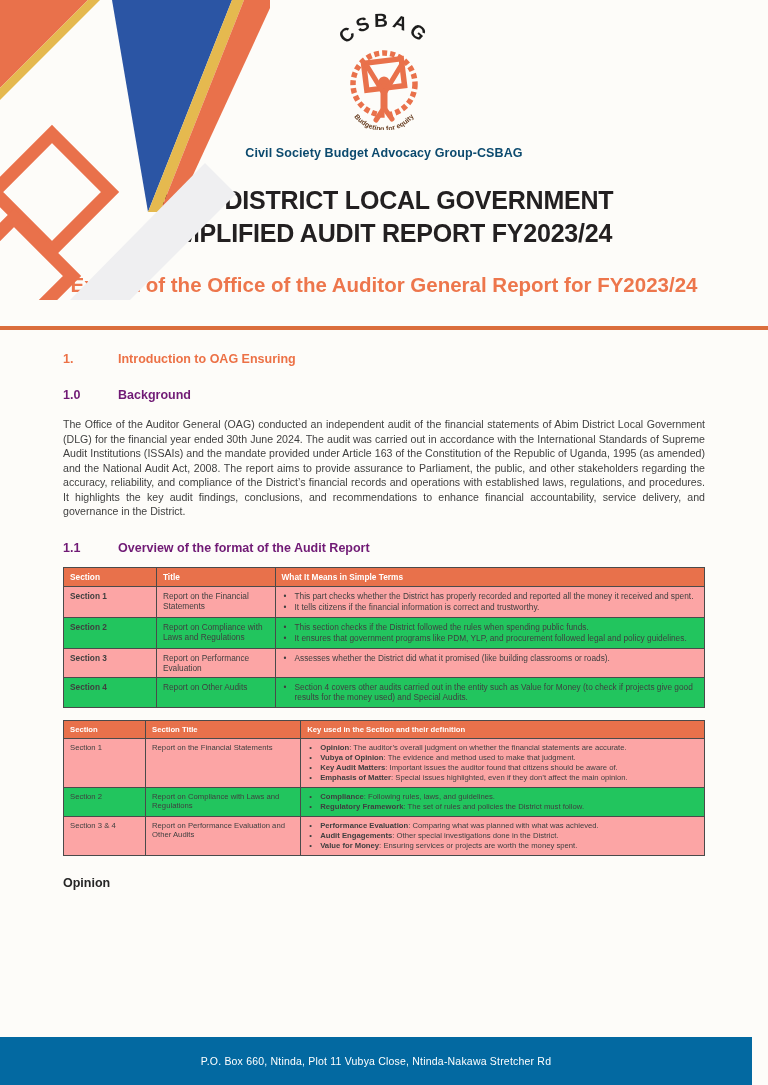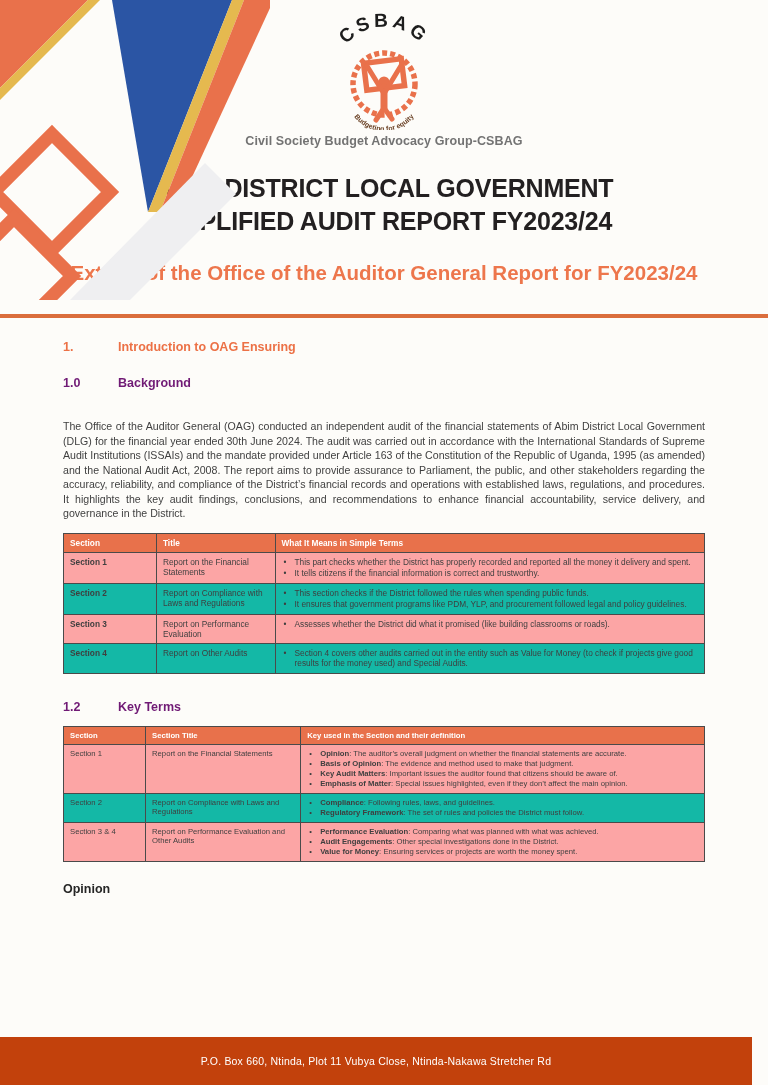--- a/index.html
+++ b/index.html
@@ -6,49 +6,49 @@
   body{background:#e8e8e8;}
   .page{width:768px;height:1085px;position:relative;background:#fdfcf9;
         font-family:"Liberation Sans",sans-serif;color:#3a3a3a;overflow:hidden;margin:0 auto;}
 
   
   .corner-decor{position:absolute;top:0;left:0;width:270px;height:300px;pointer-events:none;}
 
   
   .masthead{position:relative;text-align:center;padding-top:8px;}
   .logo-svg{display:block;margin:0 auto;}
-  .org-name{font-weight:bold;font-size:12.5px;color:#737373;margin-top:4px;letter-spacing:0.1px;}
+  .org-name{font-weight:bold;font-size:12.5px;color:#0c4a6e;margin-top:16px;letter-spacing:0.1px;}
 
   .title{text-align:center;font-size:25px;font-weight:800;color:#232021;
          letter-spacing:-0.2px;line-height:1.3;margin:24px 58px 0;}
   .subtitle{text-align:center;font-size:20.5px;font-weight:bold;color:#ED764C;
             line-height:1.32;margin:22px 68px 0;}
   .rule{height:4px;background:#DB6E3D;margin-top:28px;}
 
   .content{margin:0 63px;}
   .sec-head{display:flex;font-weight:bold;font-size:12.5px;margin-top:22px;color:#701a75;}
   .sec-head .num{width:55px;flex:none;}
   .sec-head.orange{color:#EC7146;}
-  .para{font-size:10.6px;line-height:1.37;text-align:justify;color:#3f3f3f;margin-top:29px;}
+  .para{font-size:10.6px;line-height:1.37;text-align:justify;color:#3f3f3f;margin-top:15px;}
 
   table{width:100%;border-collapse:collapse;margin-top:12px;color:#3f3f3f;}
   th,td{border:1px solid #4a4a4a;padding:4px 6px;vertical-align:top;text-align:left;}
   thead th{background:#E8714B;color:#ffffff;font-weight:bold;}
   #overview-table{font-size:8.3px;}
   #overview-table thead th{font-size:8.3px;}
   #keyterms-table{font-size:7.7px;}
   #keyterms-table thead th{font-size:7.7px;}
   .row-pink{background:#fca5a5;}
-  .row-blue{background:#14b8a6;}
+  .row-blue{background:#22c55e;}
   #overview-table .col-section{font-weight:bold;}
   .bullet{display:flex;margin-bottom:1px;}
   .bullet .dot{width:11px;flex:none;text-align:left;padding-left:2px;}
   .plain-head{font-weight:bold;font-size:12.5px;color:#262626;margin-top:20px;}
 
-  .footer{position:absolute;left:0;right:16px;bottom:0;height:48px;background:#c2410c;
+  .footer{position:absolute;left:0;right:16px;bottom:0;height:48px;background:#0369a1;
           color:#fff;text-align:center;font-size:10.5px;display:flex;flex-direction:column;
           justify-content:center;gap:5px;letter-spacing:0.2px;}
 </style>
 </head>
 <body>
 
 <div class="page">
 
   <svg class="corner-decor" viewBox="0 0 270 300" aria-hidden="true">
     <polygon points="0,0 88,0 0,88" fill="#E9714B"></polygon>
@@ -97,20 +97,24 @@
       <span>Introduction to OAG Ensuring</span>
     </div>
 
     <div class="sec-head">
       <span class="num">1.0</span>
       <span>Background</span>
     </div>
 
     <p class="para">The Office of the Auditor General (OAG) conducted an independent audit of the financial statements of Abim District Local Government (DLG) for the financial year ended 30th June 2024. The audit was carried out in accordance with the International Standards of Supreme Audit Institutions (ISSAIs) and the mandate provided under Article 163 of the Constitution of the Republic of Uganda, 1995 (as amended) and the National Audit Act, 2008. The report aims to provide assurance to Parliament, the public, and other stakeholders regarding the accuracy, reliability, and compliance of the District’s financial records and operations with established laws, regulations, and procedures. It highlights the key audit findings, conclusions, and recommendations to enhance financial accountability, service delivery, and governance in the District.</p>
 
+    <div class="sec-head">
+      <span class="num">1.1</span>
+      <span>Overview of the format of the Audit Report</span>
+    </div>
 
     <table id="overview-table">
       <colgroup>
           <col style="width:14.5%">
           <col style="width:18.5%">
           <col style="width:67%">
         </colgroup>
       <thead>
           <tr id="overview-head">
             <th>Section</th>
@@ -118,21 +122,21 @@
             <th>What It Means in Simple Terms</th>
           </tr>
         </thead>
       <tbody id="overview-body">
           <tr class="row-pink">
             <td class="col-section">Section 1</td>
             <td class="col-title">Report on the Financial Statements</td>
             <td class="col-desc">
               <div class="bullet">
                 <span class="dot">•</span>
-                <span>This part checks whether the District has properly recorded and reported all the money it delivery and spent.</span>
+                <span>This part checks whether the District has properly recorded and reported all the money it received and spent.</span>
               </div>
               <div class="bullet">
                 <span class="dot">•</span>
                 <span>It tells citizens if the financial information is correct and trustworthy.</span>
               </div>
             </td>
           </tr>
           <tr class="row-blue">
             <td class="col-section">Section 2</td>
             <td class="col-title">Report on Compliance with Laws and Regulations</td>
@@ -163,24 +167,20 @@
             <td class="col-desc">
               <div class="bullet">
                 <span class="dot">•</span>
                 <span>Section 4 covers other audits carried out in the entity such as Value for Money (to check if projects give good results for the money used) and Special Audits.</span>
               </div>
             </td>
           </tr>
         </tbody>
     </table>
 
-    <div class="sec-head" style="margin-top:26px;">
-      <span class="num">1.2</span>
-      <span>Key Terms</span>
-    </div>
 
     <table id="keyterms-table">
       <colgroup>
           <col style="width:12.8%">
           <col style="width:24.2%">
           <col style="width:63%">
         </colgroup>
       <thead>
           <tr id="keyterms-head">
             <th>Section</th>
@@ -192,21 +192,21 @@
           <tr class="row-pink">
             <td class="col-section">Section 1</td>
             <td class="col-title">Report on the Financial Statements</td>
             <td class="col-desc">
               <div class="bullet">
                 <span class="dot">•</span>
                 <span><b>Opinion</b>: The auditor’s overall judgment on whether the financial statements are accurate.</span>
               </div>
               <div class="bullet">
                 <span class="dot">•</span>
-                <span><b>Basis of Opinion</b>: The evidence and method used to make that judgment.</span>
+                <span><b>Vubya of Opinion</b>: The evidence and method used to make that judgment.</span>
               </div>
               <div class="bullet">
                 <span class="dot">•</span>
                 <span><b>Key Audit Matters</b>: Important issues the auditor found that citizens should be aware of.</span>
               </div>
               <div class="bullet">
                 <span class="dot">•</span>
                 <span><b>Emphasis of Matter</b>: Special issues highlighted, even if they don’t affect the main opinion.</span>
               </div>
             </td>

